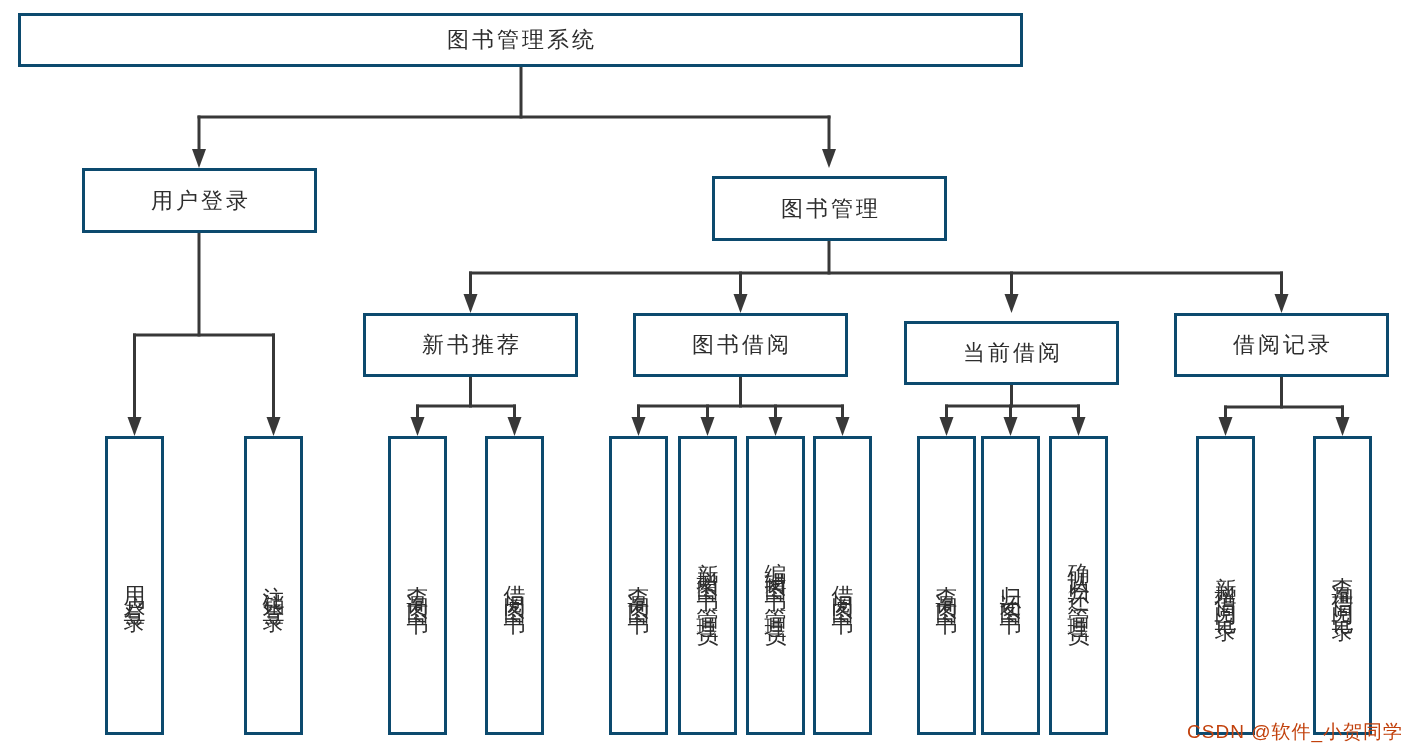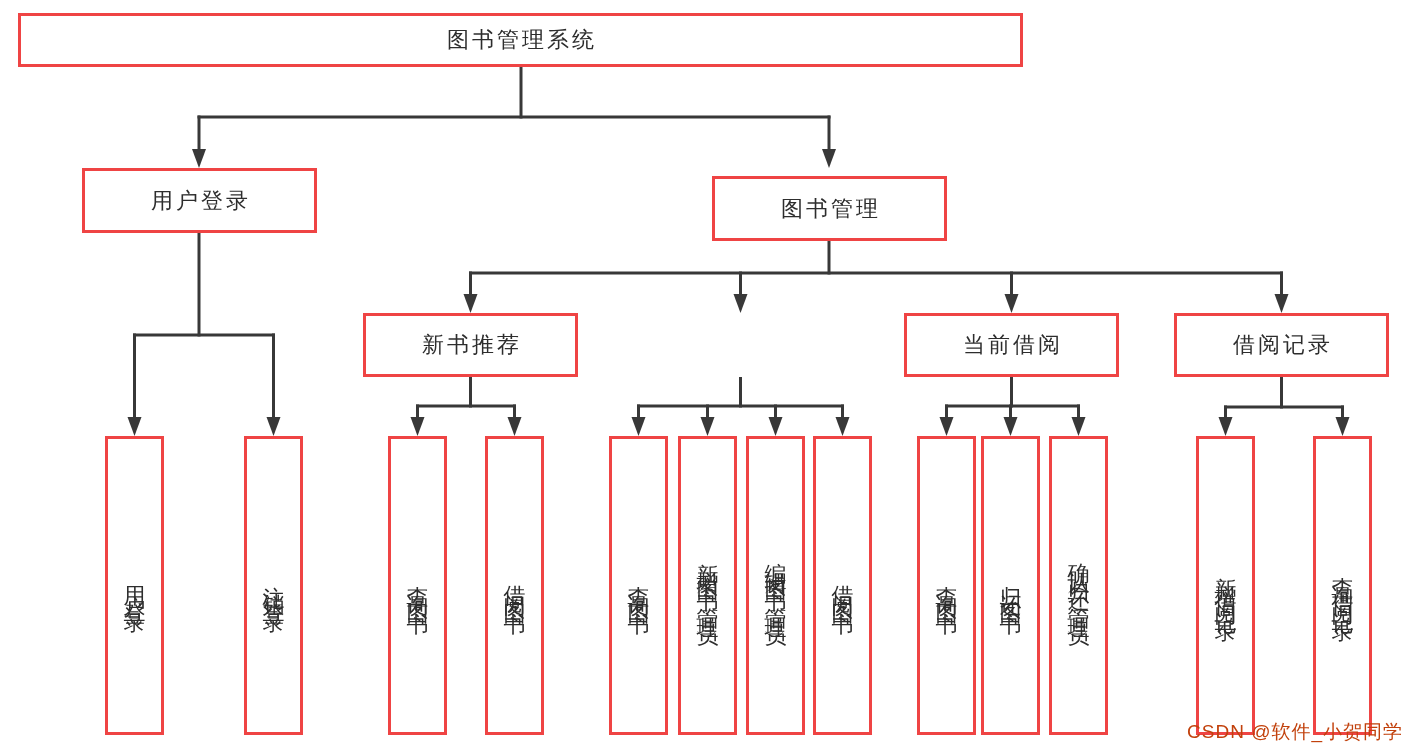--- a/index.html
+++ b/index.html
@@ -9,21 +9,21 @@
     height: 747px;
     background: #ffffff;
     font-family: "Liberation Sans", sans-serif;
     color: #2d2d2d;
     overflow: hidden;
   }
   #connectors { position: absolute; left: 0; top: 0; width: 1405px; height: 747px; }
   .box {
     position: absolute;
     box-sizing: border-box;
-    border: 3px solid #ef4444;
+    border: 3px solid #0c4a6e;
     background: #ffffff;
     display: flex;
     align-items: center;
     justify-content: center;
     font-size: 22px;
     line-height: 1;
   }
   .h { letter-spacing: 3px; text-indent: 3px; }
   .v {
     writing-mode: vertical-rl;
@@ -33,21 +33,21 @@
   }
   
   .n-root   { left: 18px;   top: 13px;  width: 1005px; height: 54px; }
   
   .n-login  { left: 82px;   top: 168px; width: 235px; height: 65px; }
   .n-mgmt   { left: 712px;  top: 176px; width: 235px; height: 65px; }
   
   .lvl3     { top: 313px; width: 215px; height: 64px; }
   .n-rec    { left: 363px; text-align: center; }
   .n-borrow { left: 633px; }
-  .n-cur    { left: 904px; }
+  .n-cur    { left: 904px; margin-top: 8px; }
   .n-hist   { left: 1174px; }
   
   .leaf     { top: 436px; width: 59px; height: 299px; }
   .n-a1 { left: 105px; }  .n-a2 { left: 244px; }
   .n-b1 { left: 388px; }  .n-b2 { left: 485px; }
   .n-c1 { left: 609px; }  .n-c2 { left: 678px; }  .n-c3 { left: 746px; }  .n-c4 { left: 813px; }
   .n-d1 { left: 917px; }  .n-d2 { left: 981px; }  .n-d3 { left: 1049px; }
   .n-e1 { left: 1196px; } .n-e2 { left: 1313px; }
   #watermark {
     position: absolute;
@@ -142,20 +142,21 @@
       <polygon points="1335.5,417 1349.5,417 1342.5,436"></polygon>
     </g>
   </svg>
 
   <div class="box h n-root">图书管理系统</div>
 
   <div class="box h n-login">用户登录</div>
   <div class="box h n-mgmt">图书管理</div>
 
   <div class="box h lvl3 n-rec">新书推荐</div>
+  <div class="box h lvl3 n-borrow">图书借阅</div>
   <div class="box h lvl3 n-cur">当前借阅</div>
   <div class="box h lvl3 n-hist">借阅记录</div>
 
   <div class="box v leaf n-a1">用户登录</div>
   <div class="box v leaf n-a2">注销登录</div>
 
   <div class="box v leaf n-b1">查询图书</div>
   <div class="box v leaf n-b2">借阅图书</div>
 
   <div class="box v leaf n-c1">查询图书</div>

